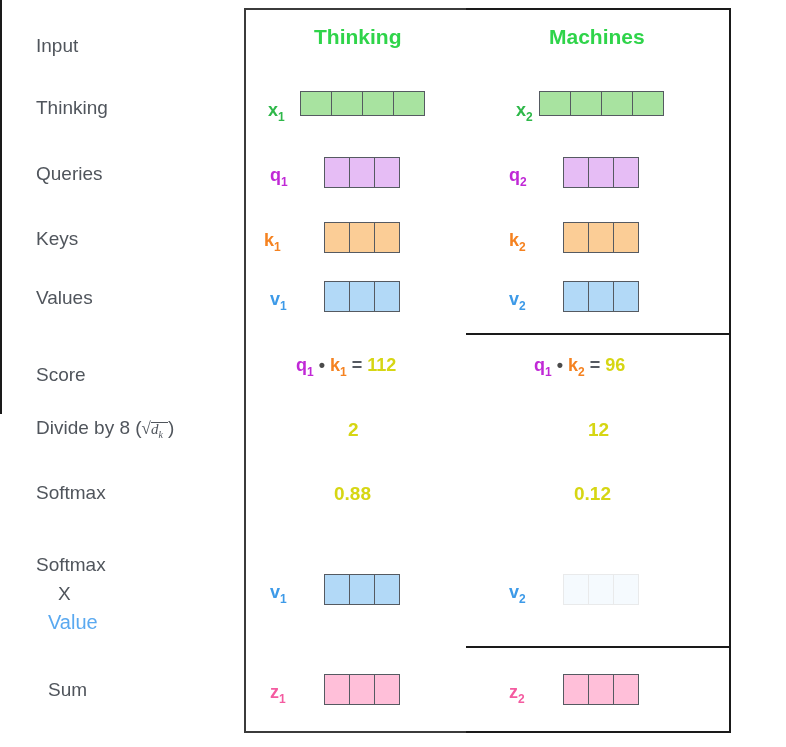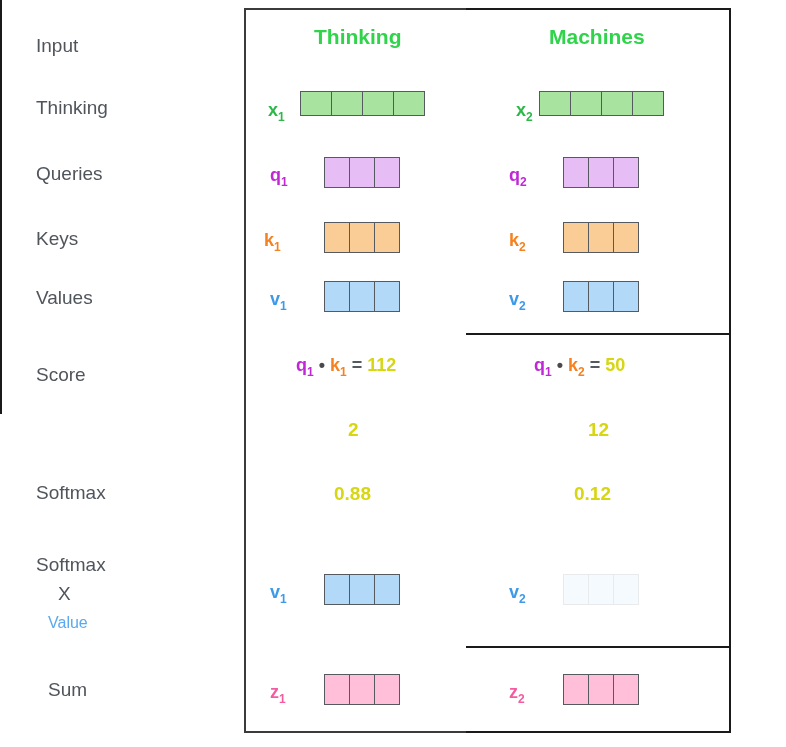--- a/index.html
+++ b/index.html
@@ -46,21 +46,21 @@
     position:absolute;
     left:36px;
     color:#50555c;
     font-size:19px;
     font-weight:400;
     white-space:nowrap;
     line-height:1;
   }
   .rowlabel.center-sub{left:36px;text-align:left;}
   .sub-x{display:block;margin-left:22px;font-size:19px;}
-  .sub-val{display:block;margin-left:12px;font-size:16px;color:#5aa9f0;}
+  .sub-val{display:block;margin-left:12px;font-size:20px;color:#5aa9f0;}
   .sqrt{
     font-family:"Liberation Serif", serif;
     font-style:italic;
     font-size:15px;
     position:relative;
   }
   .sqrt .radical{font-style:normal;font-size:17px;}
   .sqrt .bar{
     position:absolute;left:9px;top:1px;width:17px;height:1px;background:#50555c;
   }
@@ -130,20 +130,23 @@
   <div class="region region-mid"></div>
   <div class="region region-bot"></div>
 
   <div class="rowlabel" style="top:36px;">Input</div>
   <div class="rowlabel" style="top:98px;">Thinking</div>
   <div class="rowlabel" style="top:164px;">Queries</div>
   <div class="rowlabel" style="top:229px;">Keys</div>
   <div class="rowlabel" style="top:288px;">Values</div>
   <div class="rowlabel" style="top:354px;margin-top:11px;">Score</div>
 
+  <div class="rowlabel" style="top:418px;">
+    <span>Divide by 8 (</span><span class="sqrt"><span class="radical">√</span><span class="bar"></span><span>d</span><sub>k</sub></span><span style="margin-left:5px;">)</span>
+  </div>
 
   <div class="rowlabel" style="top:483px;">Softmax</div>
 
   <div class="rowlabel center-sub" style="top:550px;line-height:29px;">
     <span style="display:block;">Softmax</span>
     <span class="sub-x">X</span>
     <span class="sub-val">Value</span>
   </div>
 
   <div class="rowlabel" style="top:680px;left:48px;">Sum</div>
@@ -253,21 +256,21 @@
     <div class="cell" style="width:26px;height:31px;background:#b2d9f7;"></div>
     <div class="cell" style="width:26px;height:31px;background:#b2d9f7;"></div>
     <div class="cell" style="width:26px;height:31px;background:#b2d9f7;"></div>
   </div>
 
   <div class="expr" style="left:534px;top:356px;">
     <span class="q"><span>q</span><sub>1</sub></span>
     <span class="dot">•</span>
     <span class="k"><span>k</span><sub>2</sub></span>
     <span class="eq">=</span>
-    <span class="num">50</span>
+    <span class="num">96</span>
   </div>
 
   <div class="value" style="left:588px;top:420px;">12</div>
 
   <div class="value" style="left:574px;top:484px;">0.12</div>
 
   <div class="veclabel" style="left:509px;top:583px;color:#3d9ae8;">
     <span>v</span><sub>2</sub>
   </div>
   <div class="strip" style="left:563px;top:574px;opacity:0.12;">

